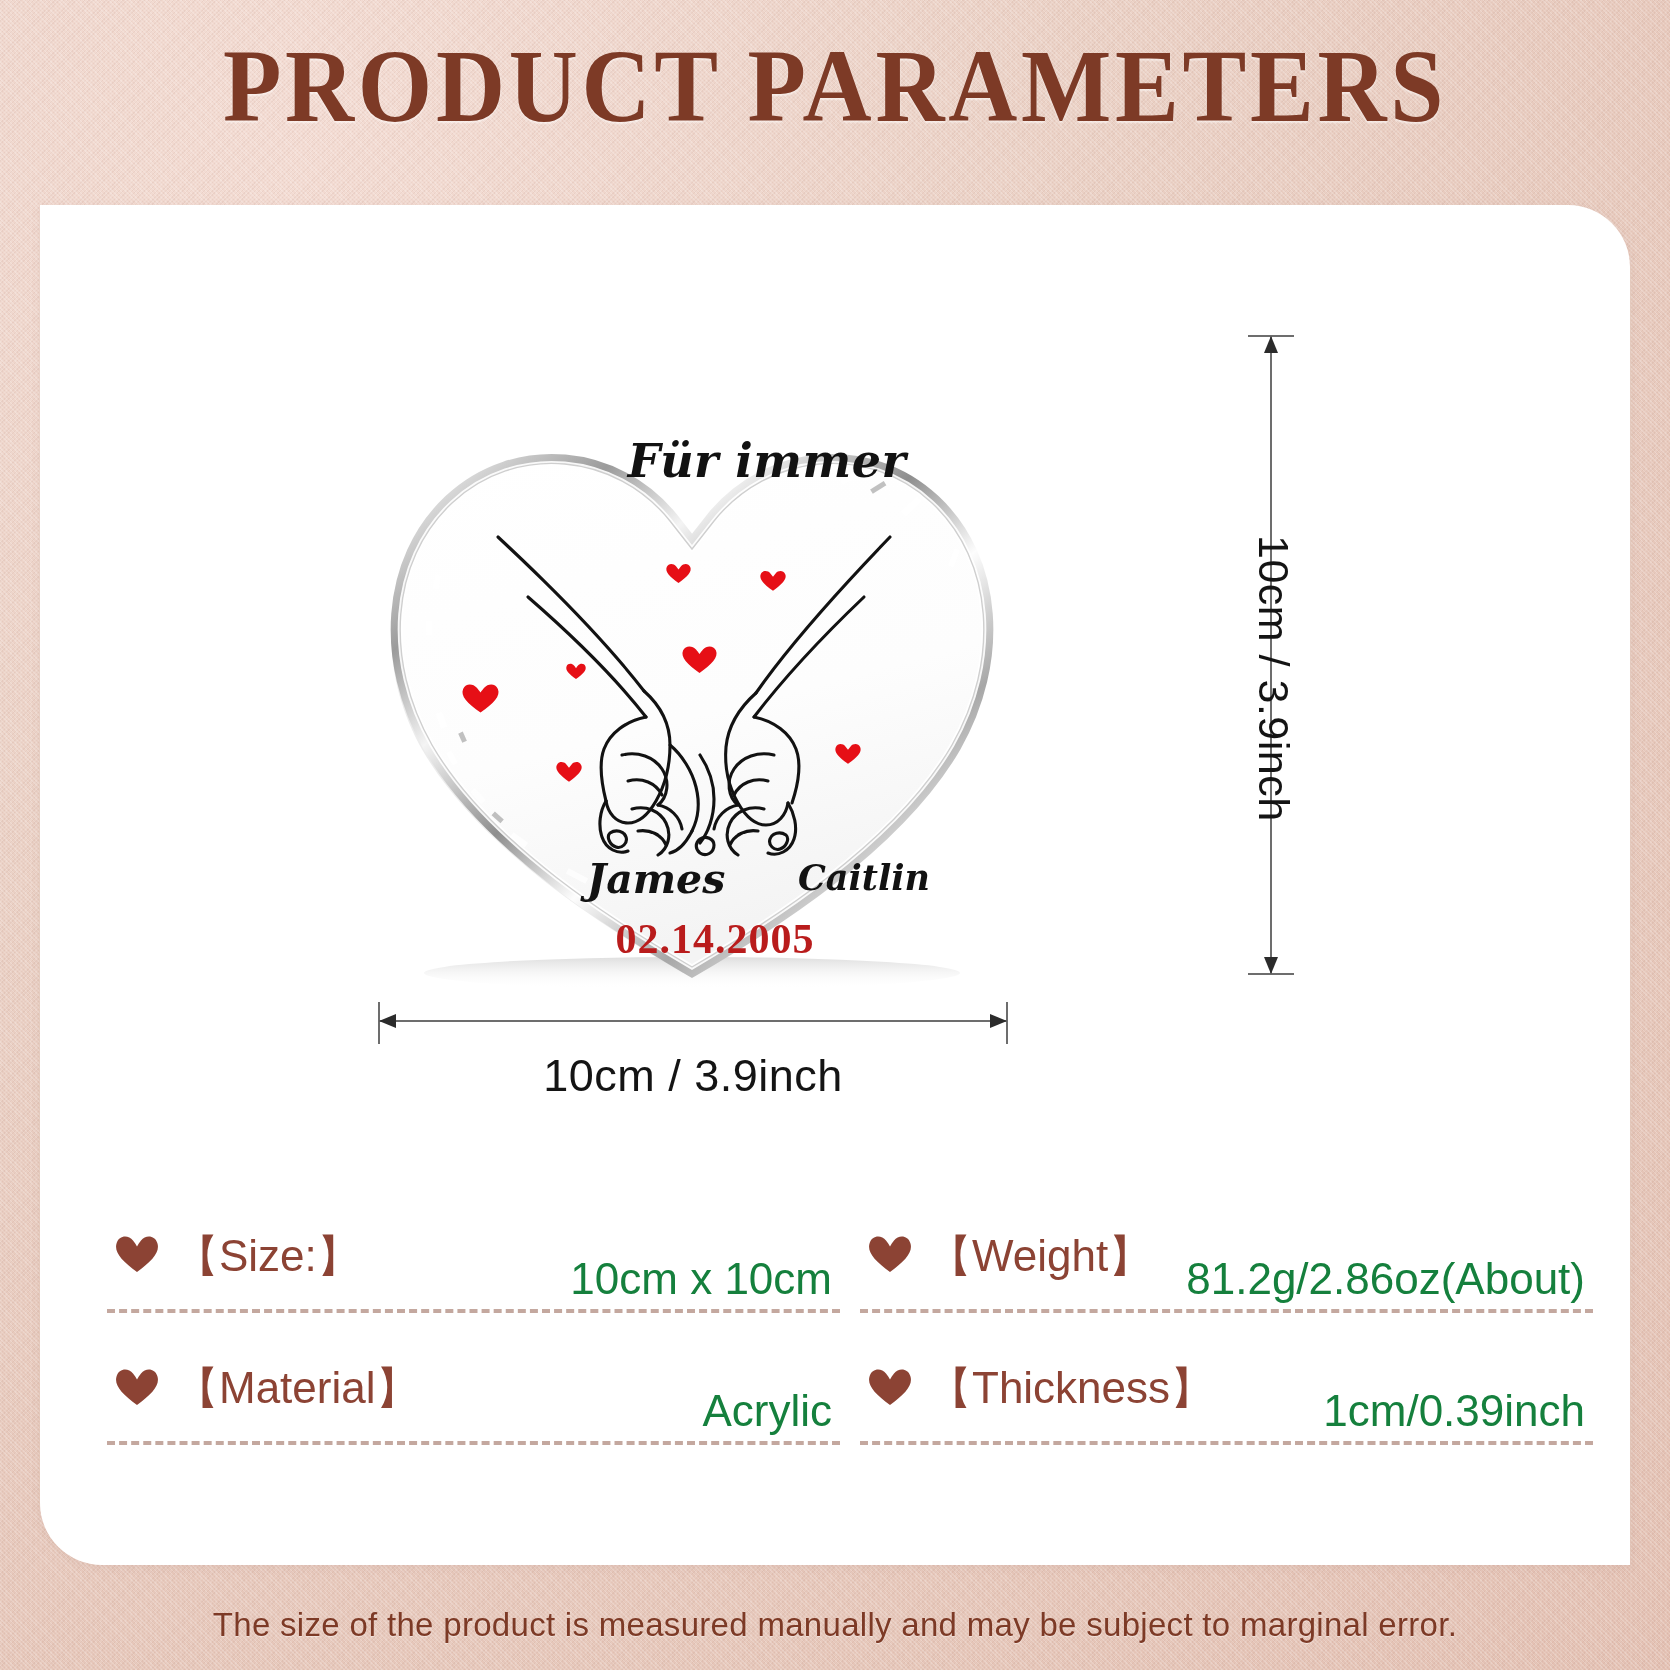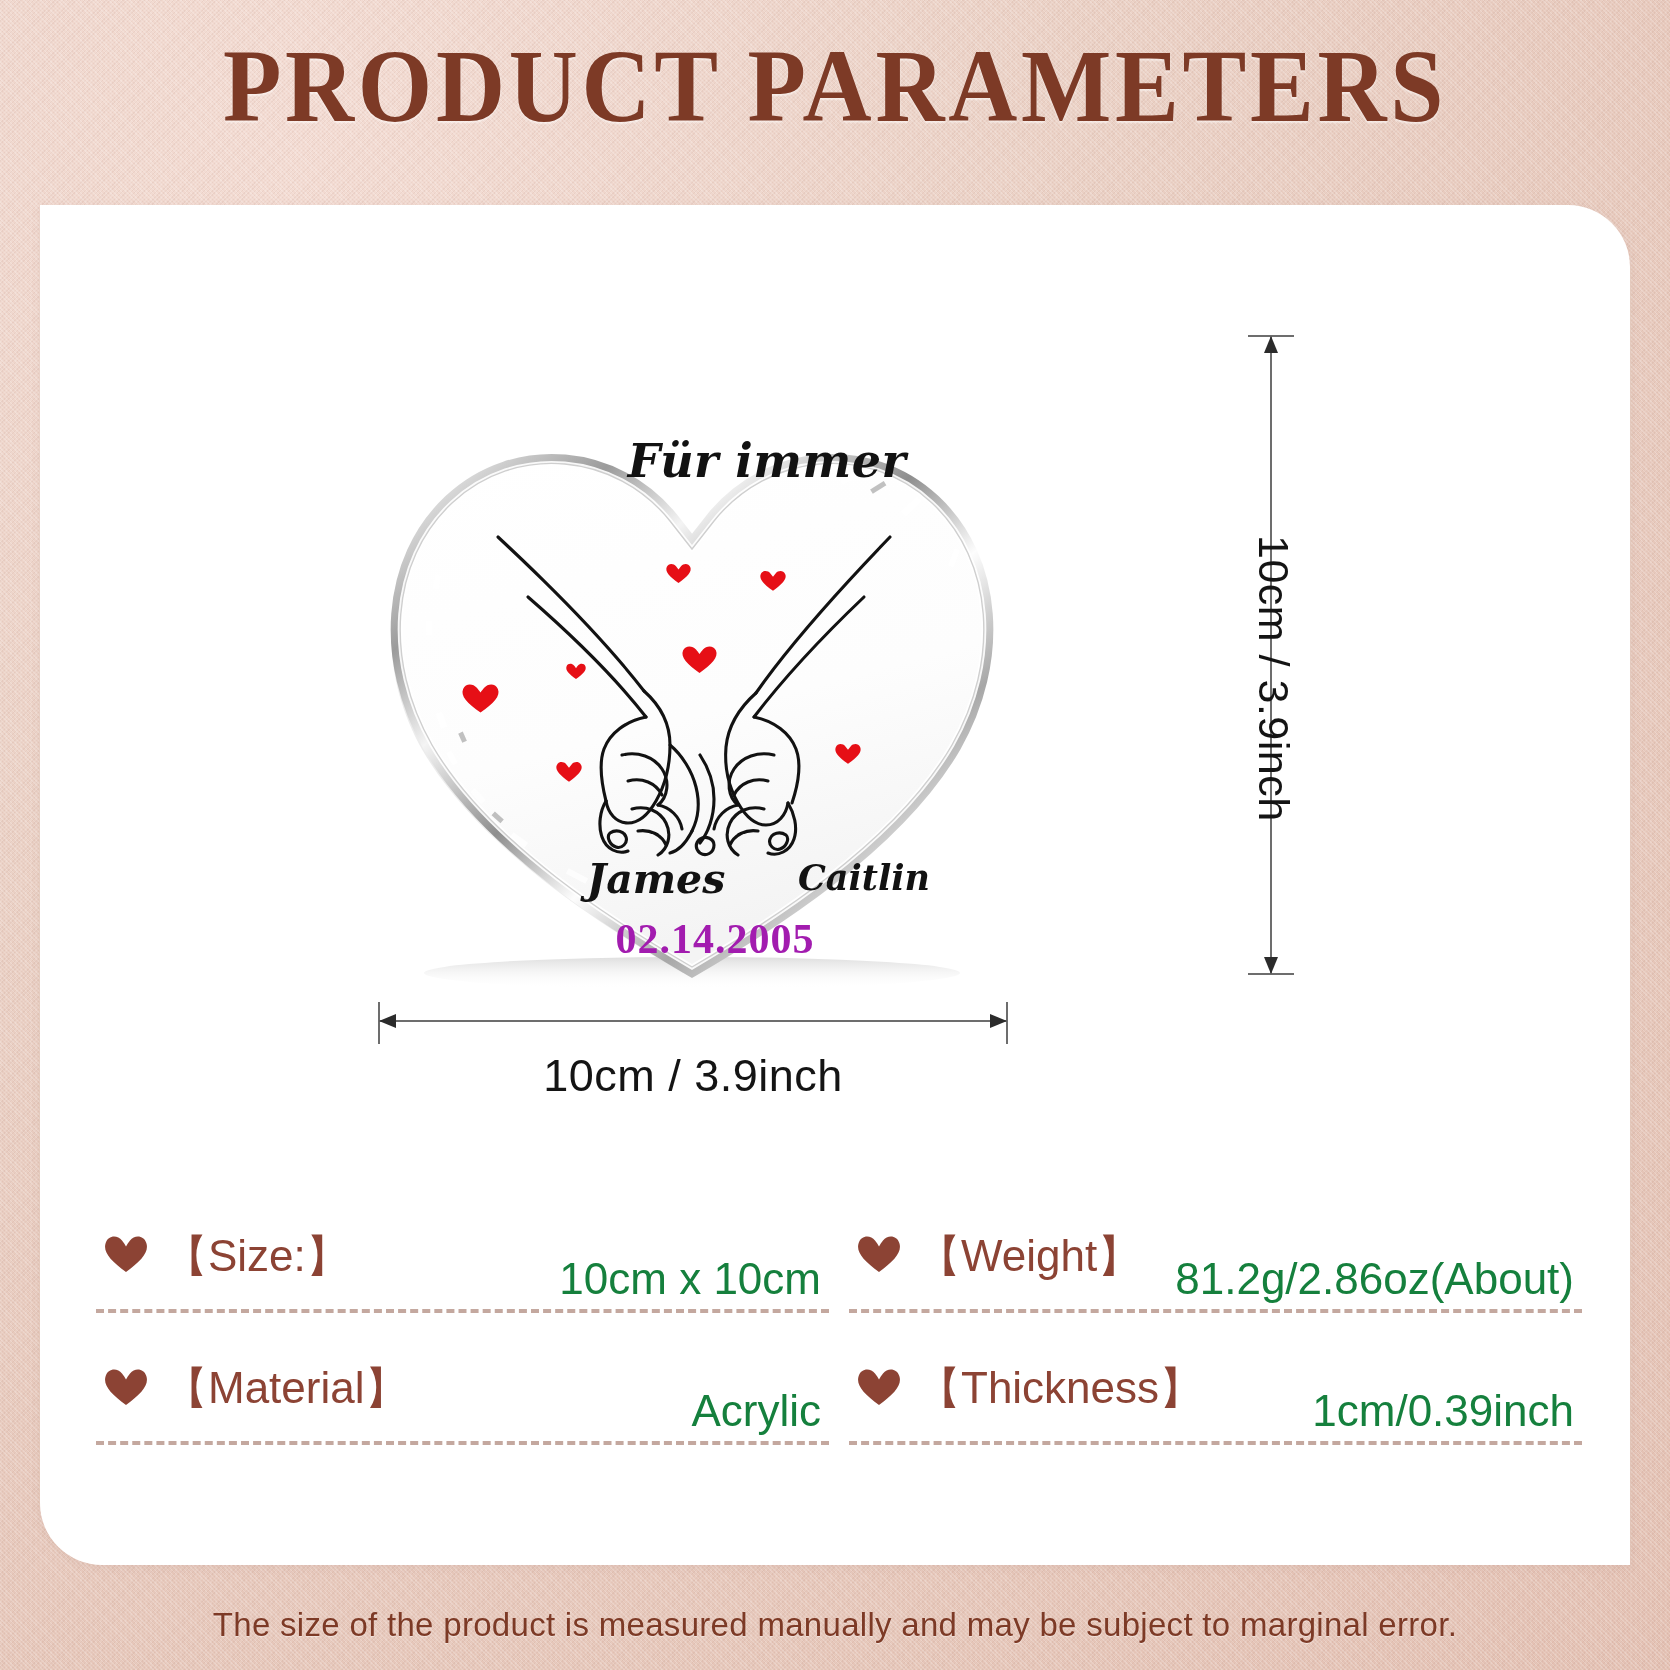--- a/index.html
+++ b/index.html
@@ -77,21 +77,21 @@
     position:absolute;left:186px;top:530px;width:200px;
     font-size:41px;text-align:center;
   }
   .name-right{
     position:absolute;left:389px;top:532px;width:210px;
     font-size:35px;text-align:center;
   }
   .plaque-date{
     position:absolute;left:200px;top:590px;width:290px;
     font-family:"Liberation Serif", serif;
-    font-weight:700;font-size:42px;text-align:center;color:#a21caf;
+    font-weight:700;font-size:42px;text-align:center;color:#b91c1c;
     letter-spacing:1px;
   }
 
   
   .dim-v{position:absolute;left:1230px;top:130px;width:2px;height:640px;background:#6d6d6d;}
   .dim-v .cap{position:absolute;left:-22px;width:46px;height:2px;background:#6d6d6d;}
   .dim-v .cap.t{top:0;}
   .dim-v .cap.b{bottom:0;}
   .arw{position:absolute;left:-6px;width:0;height:0;border-left:7px solid transparent;border-right:7px solid transparent;}
   .arw.up{top:1px;border-bottom:17px solid #2b2b2b;}
@@ -112,21 +112,21 @@
   .arwh.lt{left:1px;border-right:17px solid #2b2b2b;}
   .arwh.rt{right:1px;border-left:17px solid #2b2b2b;}
 
   .dim-h-label{
     position:absolute;left:338px;top:845px;width:630px;
     text-align:center;font-size:45px;color:#141414;letter-spacing:.5px;
   }
 
   
   #specs{
-    position:absolute;left:4px;top:985px;width:1590px;height:265px;
+    position:absolute;left:15px;top:985px;width:1590px;height:265px;
     display:grid;grid-template-columns:1fr 1fr;grid-template-rows:1fr 1fr;
     column-gap:0;row-gap:0;padding:0 42px;box-sizing:border-box;
   }
   .spec{
     position:relative;
     display:flex;align-items:center;
     padding:0 18px 0 18px;
   }
   .spec:after{
     content:"";position:absolute;left:10px;right:10px;bottom:10px;height:0;

